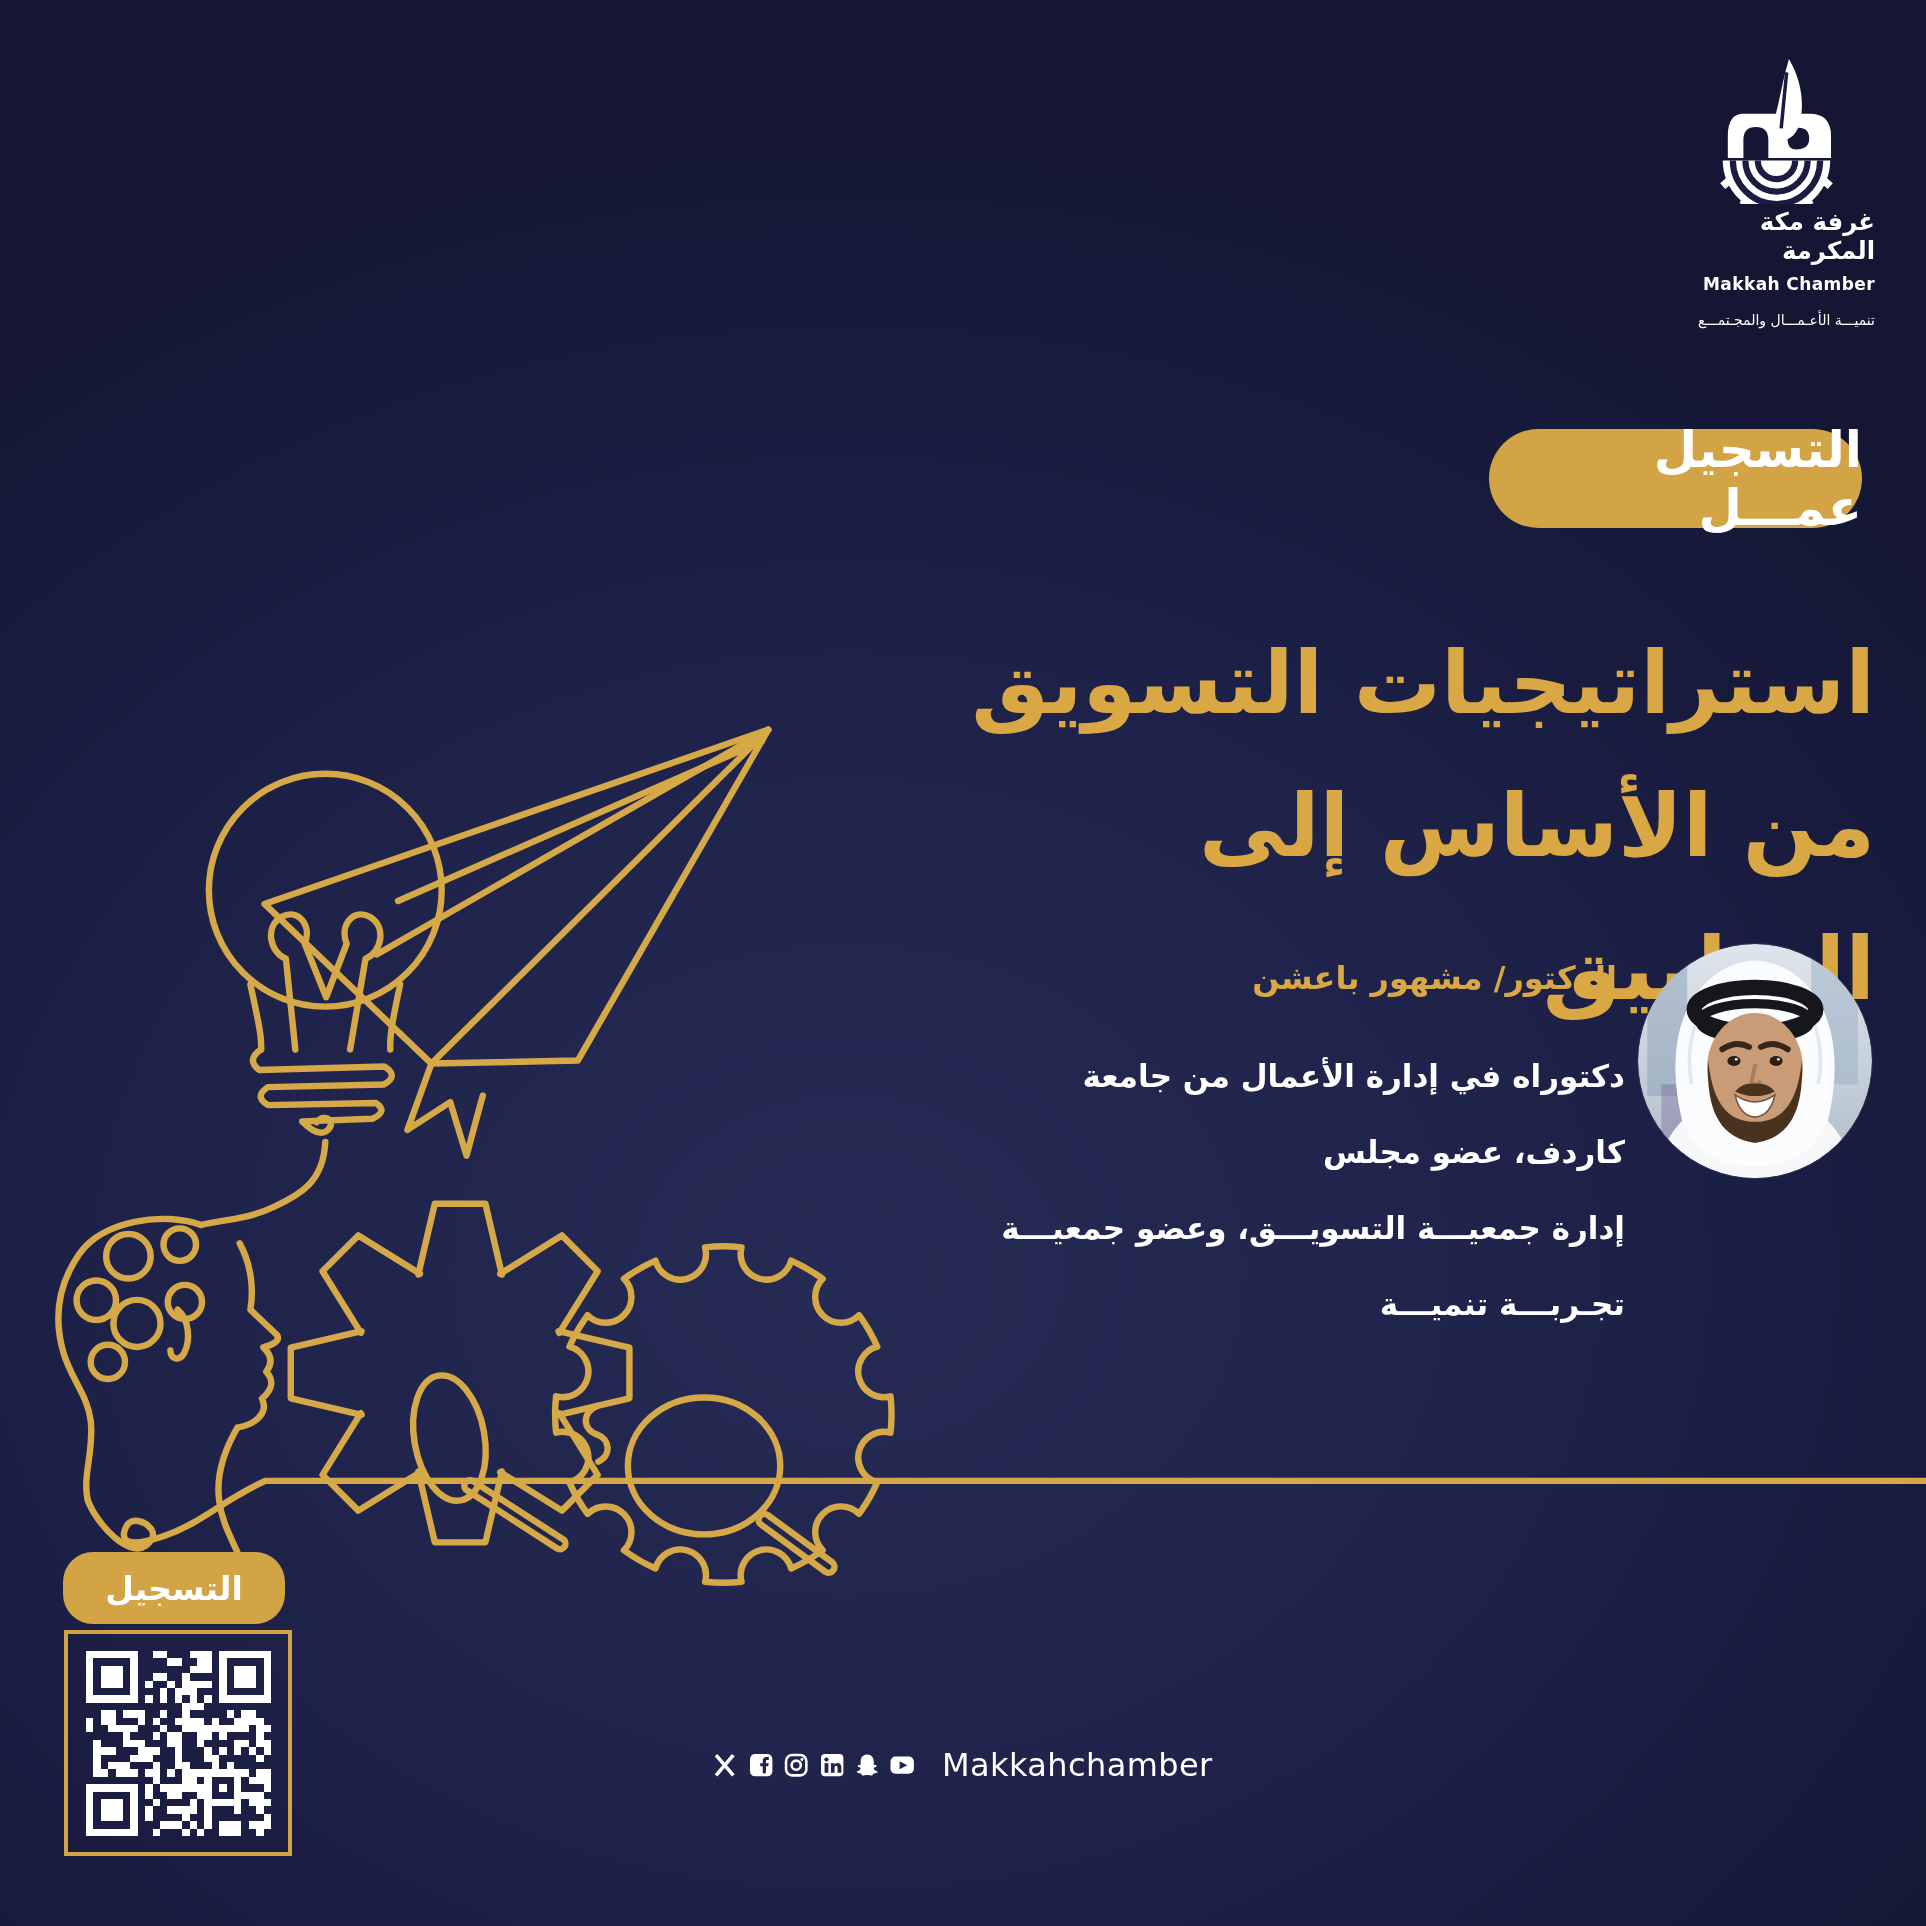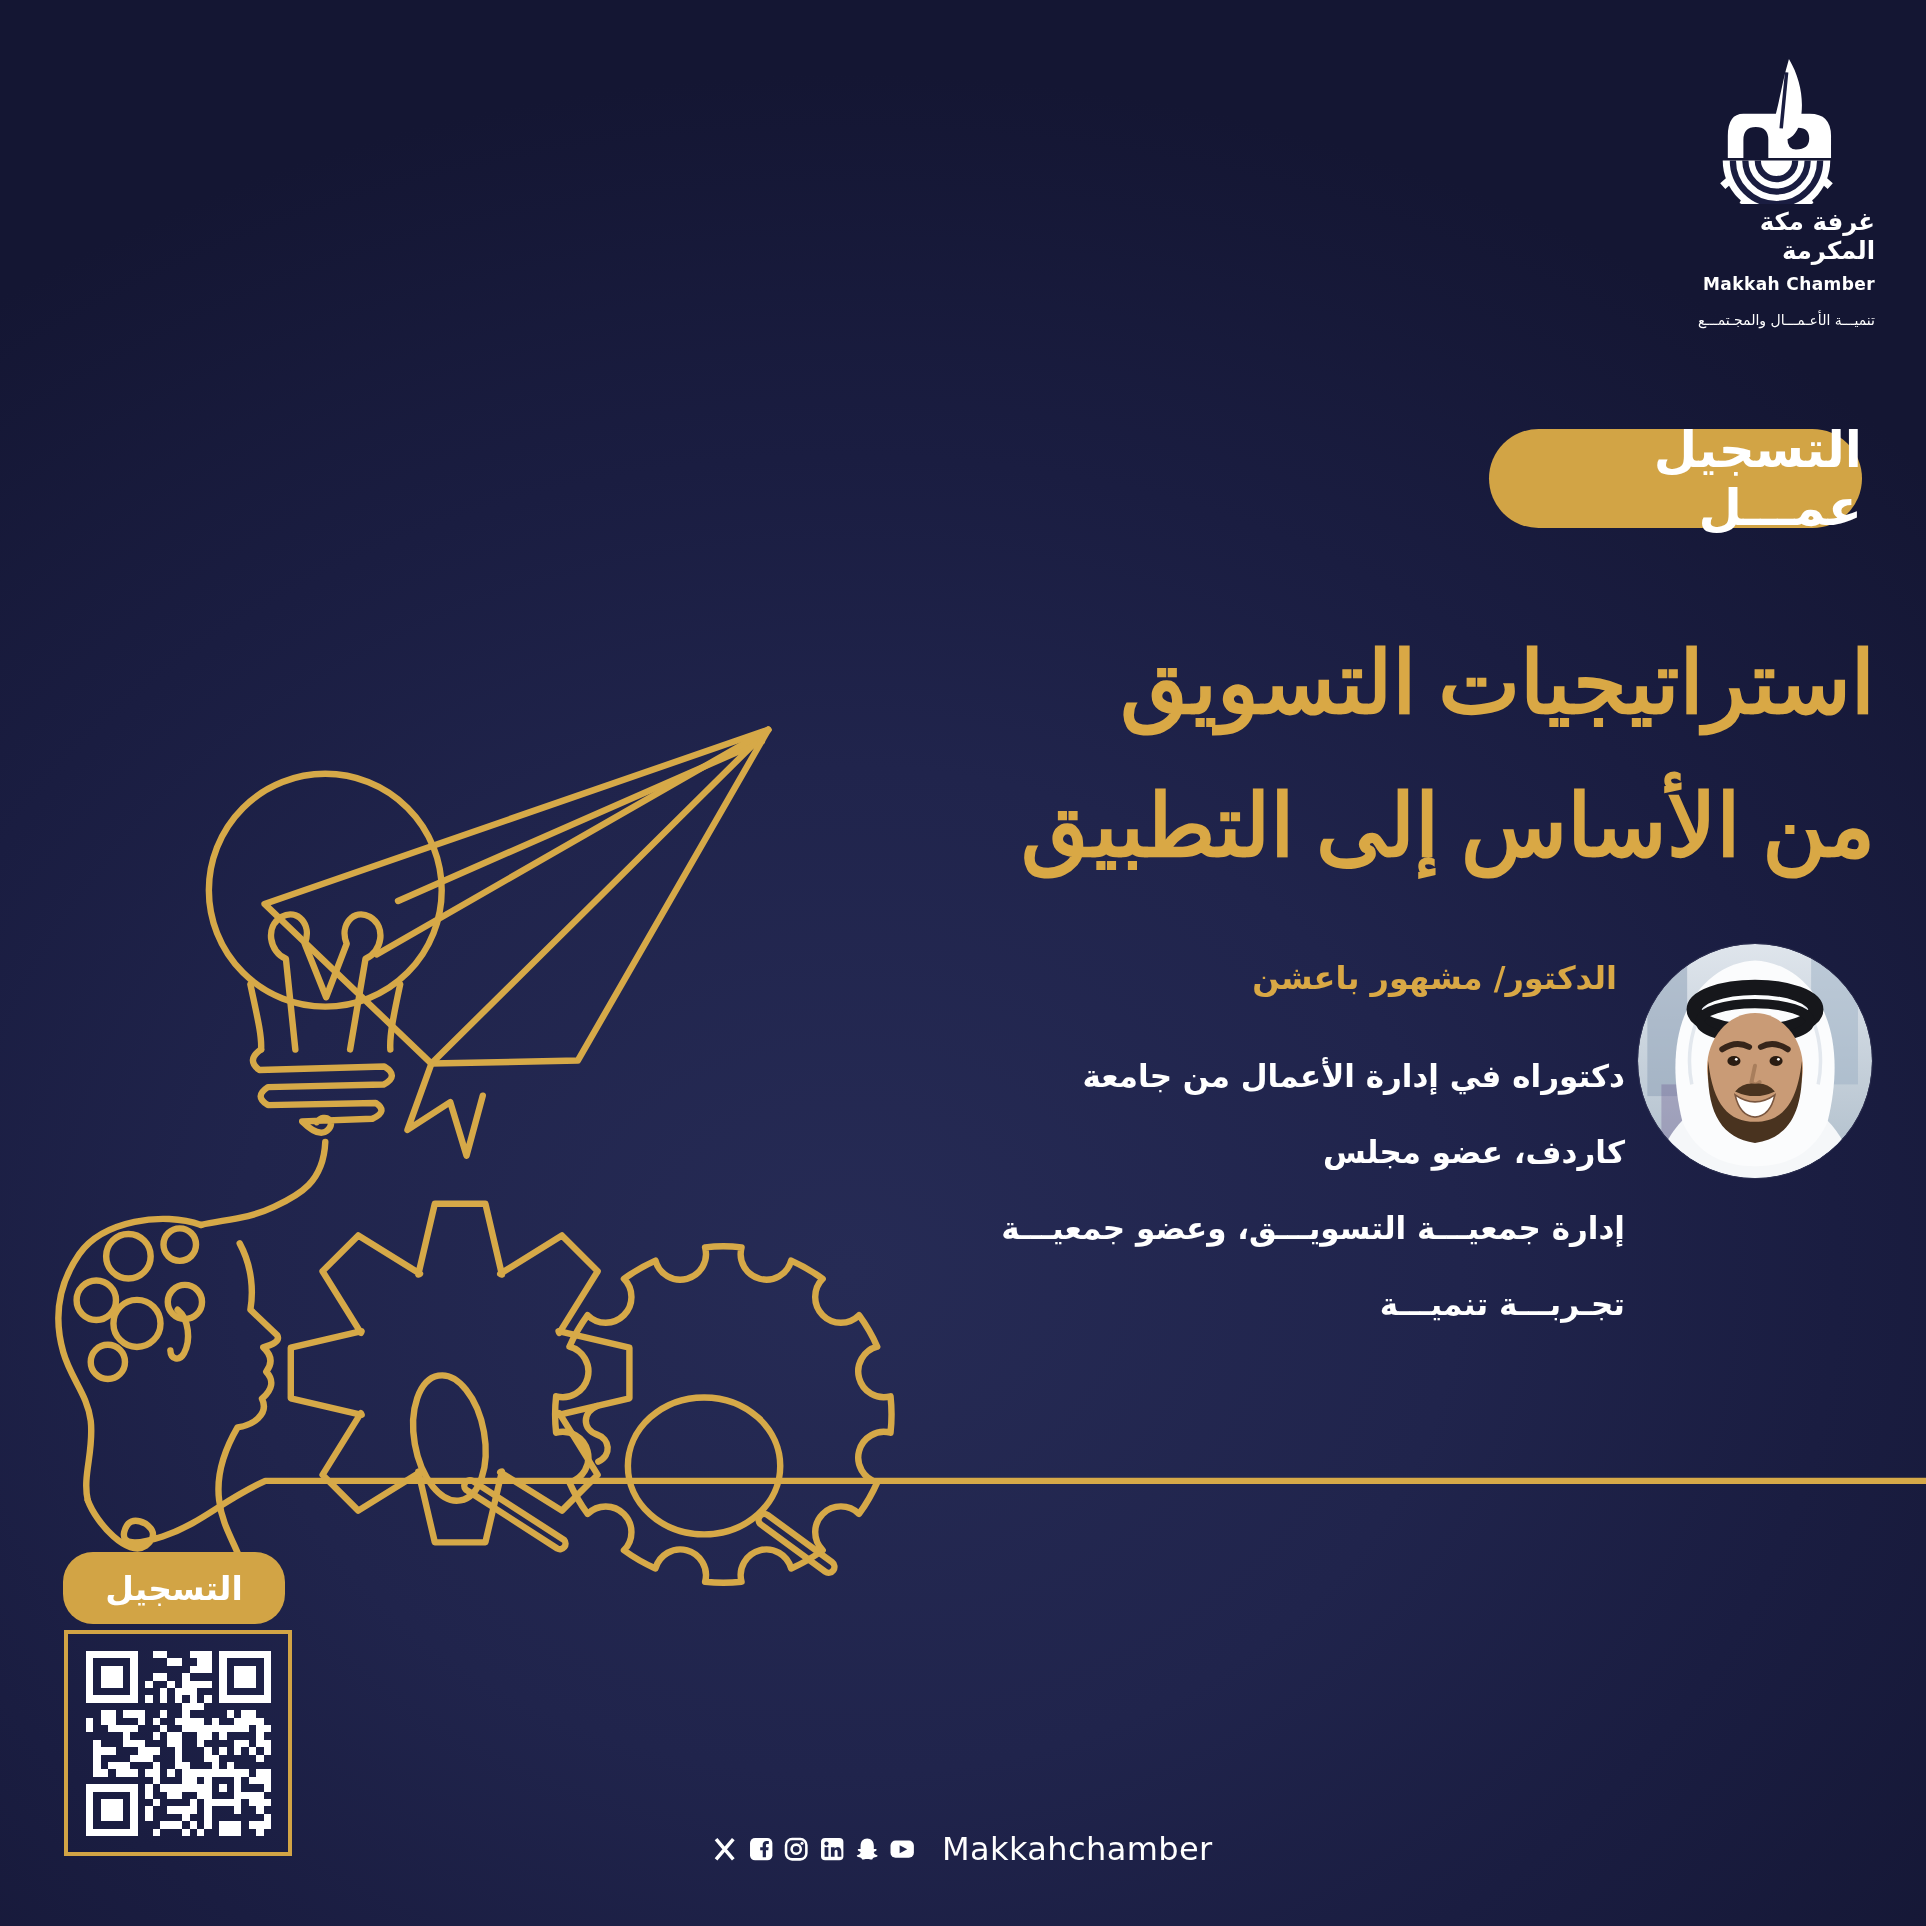--- a/index.html
+++ b/index.html
@@ -27,21 +27,21 @@
 
   
   .badge{
     right:64px;top:429px;width:373px;height:99px;border-radius:50px;
     background:#D2A445;display:flex;align-items:center;justify-content:center;
     font-size:50px;font-weight:bold;color:#fff;direction:rtl;
   }
 
   
   .title{right:51px;top:612px;width:984px;text-align:right;direction:rtl;
-    font-weight:bold;font-size:87px;line-height:143px;font-family:Liberation Serif, serif;}
+    font-weight:bold;font-size:87px;line-height:143px;}
 
   
   .speaker-name{right:309px;top:959px;width:728px;text-align:right;direction:rtl;
     font-weight:bold;font-size:32px;}
   .speaker-bio{right:301px;top:1038px;width:633px;text-align:right;direction:rtl;
     font-size:31px;line-height:76px;font-weight:bold;}
   .photo{
     left:1638px;top:944px;width:234px;height:234px;border-radius:50%;overflow:hidden;
     box-shadow:0 0 0 0.9px rgba(255,255,255,.08);
   }
@@ -54,21 +54,21 @@
     direction:rtl;cursor:pointer;
   }
   .qr-box{
     left:64px;top:1630px;width:228px;height:226px;border:4.3px solid #D2A445;box-sizing:border-box;
     display:flex;align-items:center;justify-content:center;
   }
   .qr-box svg{width:185px;height:185px;shape-rendering:crispEdges;}
 
   
   .footer{
-    left:0;top:1830px;width:1926px;display:flex;align-items:center;justify-content:center;gap:11px;
+    left:0;top:1746px;width:1926px;display:flex;align-items:center;justify-content:center;gap:11px;
   }
   .footer .icon{width:24.4px;height:24.4px;display:block;}
   .footer .handle{font-size:32px;color:#fff;margin-left:16.3px;letter-spacing:0.4px;}
 </style>
 </head>
 <body>
 
 <svg id="lineart" viewBox="0 0 4500 4500">
 
   <g>

